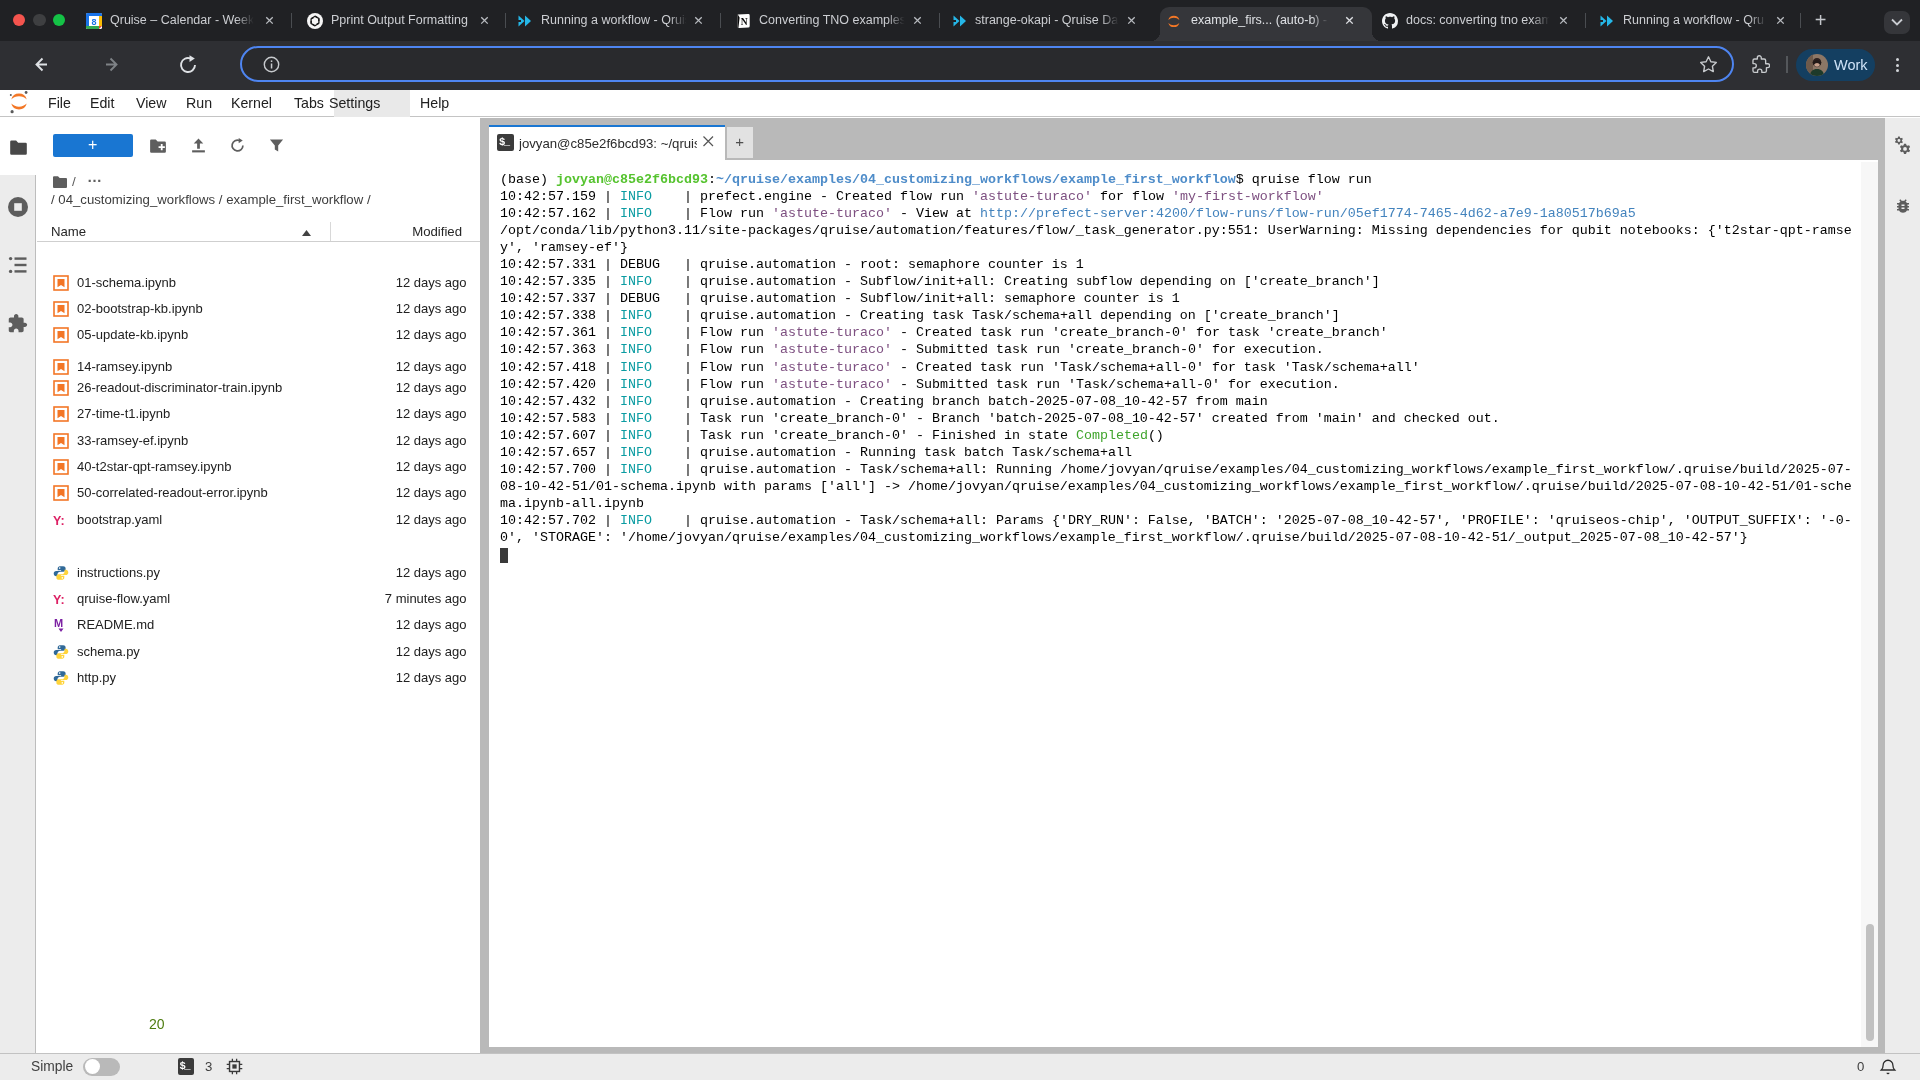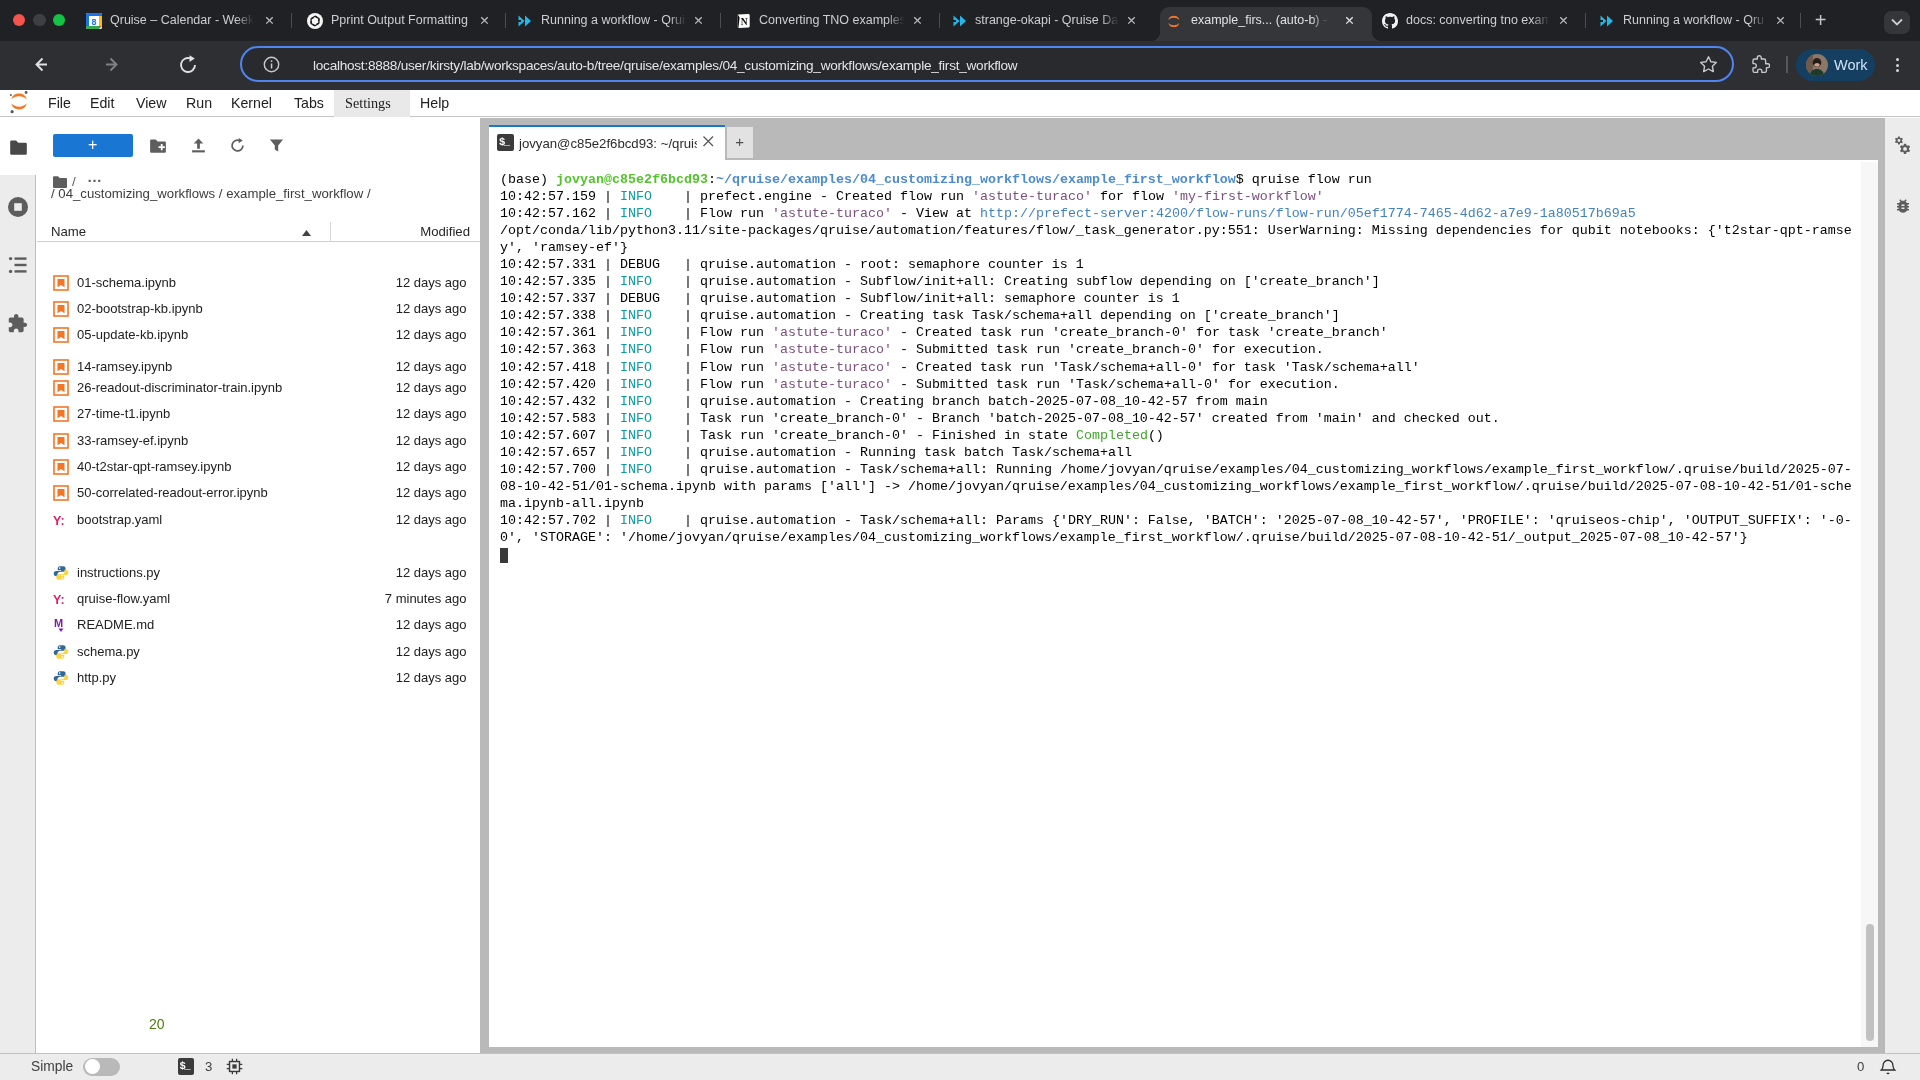--- a/index.html
+++ b/index.html
@@ -168,21 +168,20 @@
     <svg class="abs" style="left:177px;top:54px" width="22" height="22" viewBox="0 0 22 22">
 <path d="M18 11 A 7 7 0 1 1 13.5 4.45" stroke="#dee1e5" stroke-width="1.9" fill="none"></path>
 <path d="M12.5 1.2 L17.8 4.6 L12.5 8 Z" fill="#dee1e5"></path>
     </svg>
     <div class="abs" id="omnibox"></div>
     <svg class="abs" style="left:263px;top:56px" width="17" height="17" viewBox="0 0 17 17">
 <circle cx="8.5" cy="8.5" r="7.2" stroke="#c7cacd" stroke-width="1.4" fill="none"></circle>
 <rect x="7.8" y="7.5" width="1.5" height="5" fill="#c7cacd"></rect>
       <rect x="7.8" y="4.4" width="1.5" height="1.6" fill="#c7cacd"></rect>
     </svg>
-    <div class="abs" id="urltext">localhost:8888/user/kirsty/lab/workspaces/auto-b/tree/qruise/examples/04_customizing_workflows/example_first_workflow</div>
     <svg class="abs" style="left:1699px;top:55px" width="19" height="19" viewBox="0 0 19 19">
 <path d="M9.5 1.8 L11.9 6.7 L17.3 7.4 L13.4 11.2 L14.3 16.6 L9.5 14 L4.7 16.6 L5.6 11.2 L1.7 7.4 L7.1 6.7 Z" stroke="#c7cacd" stroke-width="1.4" fill="none" stroke-linejoin="round"></path>
     </svg>
     <svg class="abs" style="left:1751px;top:55px" width="19" height="19" viewBox="0 0 24 24">
 <path d="M20 11h-1.5V7a2 2 0 0 0-2-2H13V3.5a2.5 2.5 0 0 0-5 0V5H4.5a2 2 0 0 0-2 2v3.8H4a2.7 2.7 0 0 1 0 5.4H2.5V20a2 2 0 0 0 2 2H8.3v-1.5a2.7 2.7 0 0 1 5.4 0V22h3.8a2 2 0 0 0 2-2v-4H21a2.5 2.5 0 0 0 0-5z" stroke="#c7cacd" stroke-width="1.7" fill="none" stroke-linejoin="round"></path>
     </svg>
     <div class="abs" style="left:1786px;top:56px;width:1.5px;height:17px;background:#54575b"></div>
     <div class="abs" id="profile"></div>
     <svg class="abs" style="left:1806px;top:53.5px" width="22" height="22" viewBox="0 0 22 22">
 <defs>
@@ -213,21 +212,21 @@
 <circle cx="0.8" cy="4.9" r="1.0" fill="#5a5a5a"></circle>
 <circle cx="16.1" cy="2.5" r="1.4" fill="#5a5a5a"></circle>
 <circle cx="2.1" cy="21.7" r="1.6" fill="#5a5a5a"></circle>
 </svg>
     <div class="abs menuitem" style="left:48px;">File</div>
     <div class="abs menuitem" style="left:90px;">Edit</div>
     <div class="abs menuitem" style="left:136px;">View</div>
     <div class="abs menuitem" style="left:186px;">Run</div>
     <div class="abs menuitem" style="left:231px;">Kernel</div>
     <div class="abs menuitem" style="left:294px;">Tabs</div>
-    <div class="abs menuitem" style="left:345px;font-family:Liberation Serif, serif;">Settings</div>
+    <div class="abs menuitem" style="left:329px;">Settings</div>
     <div class="abs menuitem" style="left:420px;">Help</div>
     <div class="abs" id="leftstrip"></div>
     <div class="abs" id="leftstripgrey"></div>
     <svg class="abs" style="left:8.5px;top:138px" width="19" height="19" viewBox="0 0 16 16">
 <path d="M1 3.2 a1 1 0 0 1 1-1 h4 l1.7 1.8 h6.3 a1 1 0 0 1 1 1 v8 a1 1 0 0 1-1 1 H2 a1 1 0 0 1-1-1 z" fill="#484848"></path>
     </svg>
     <svg class="abs" style="left:7px;top:196px" width="22" height="22" viewBox="0 0 22 22">
 <circle cx="11" cy="11" r="10" fill="#5d5d5d"></circle>
       <rect x="7.2" y="7.2" width="7.6" height="7.6" fill="#ececec"></rect>
     </svg>
@@ -258,27 +257,27 @@
 <path d="M12.5 1.2 L17.8 4.6 L12.5 8 Z" fill="#5e5e5e"></path>
     </svg>
     <svg class="abs" style="left:269px;top:138px" width="15" height="15" viewBox="0 0 16 16">
 <path d="M1 1.5 H15 L9.8 8 V14.5 L6.2 12.2 V8 Z" fill="#5e5e5e"></path>
     </svg>
     <svg class="abs" style="left:52px;top:174px" width="16" height="16" viewBox="0 0 16 16">
 <path d="M1 3.2 a1 1 0 0 1 1-1 h4 l1.7 1.8 h6.3 a1 1 0 0 1 1 1 v8 a1 1 0 0 1-1 1 H2 a1 1 0 0 1-1-1 z" fill="#5e5e5e"></path>
     </svg>
     <div class="abs" style="left:72px;top:174px;font-size:13.5px;color:#5e5e5e;">/</div>
     <div class="abs" style="left:87px;top:168px;font-size:15px;letter-spacing:1px;color:#5e5e5e;font-weight:bold;">…</div>
-    <div class="abs" style="left:51px;top:186px;font-size:13.2px;color:#3c3c3c;">/ 04_customizing_workflows / example_first_workflow /</div>
+    <div class="abs" style="left:51px;top:192px;font-size:13.2px;color:#3c3c3c;">/ 04_customizing_workflows / example_first_workflow /</div>
     <div class="abs" style="left:51px;top:224px;font-size:13.2px;color:#272727;">Name</div>
     <svg class="abs" style="left:302px;top:229.5px" width="9" height="6" viewBox="0 0 9 6">
       <path d="M4.5 0 L9 6 H0 Z" fill="#424242"></path>
     </svg>
     <div class="abs" style="left:329.5px;top:222px;width:1px;height:19px;background:#d8d8d8"></div>
-    <div class="abs" style="left:344px;top:224px;width:126px;text-align:right;font-size:13.2px;color:#272727;">Modified</div>
+    <div class="abs" style="left:336px;top:224px;width:126px;text-align:right;font-size:13.2px;color:#272727;">Modified</div>
     <div class="abs" style="left:37px;top:240.5px;width:443px;height:1px;background:#cfcfcf"></div>
     <div class="abs row" style="top:269.65px;">
       <div class="rowicon"><svg viewBox="0 0 16 16" width="16" height="16">
 <rect x="1" y="1" width="14" height="14" fill="none" stroke="#f37626" stroke-width="1.6"></rect>
 <path d="M4.5 4 H11.5 V12.3 L8 9.9 L4.5 12.3 Z" fill="#f37626"></path>
         </svg></div>
       <div class="rowname" style="">01-schema.ipynb</div>
       <div class="rowdate" style="">12 days ago</div>
     </div>
     <div class="abs row" style="top:296.00px;">

